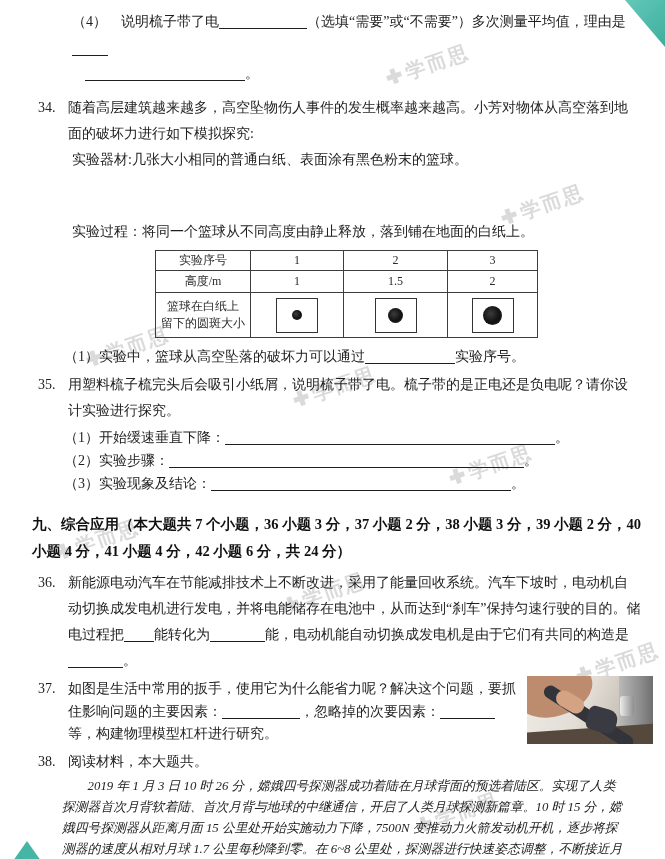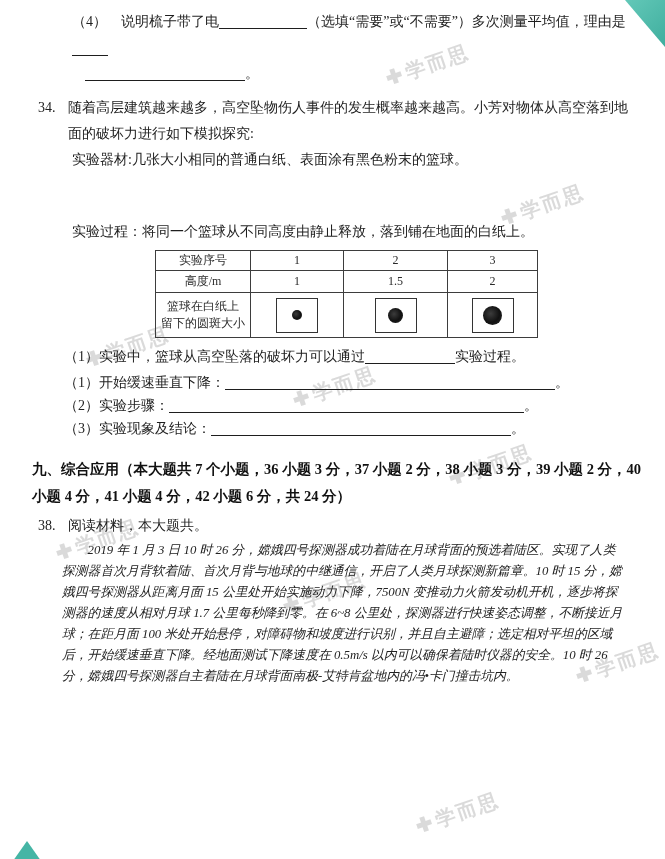--- a/index.html
+++ b/index.html
@@ -137,36 +137,57 @@
       <td>
             <div class="spotbox">
               <div class="spot s3"></div>
             </div>
           </td>
     </tr>
   </tbody>
     </table>
 
   <div class="sub">
-    <span>（1）</span><span>实验中，篮球从高空坠落的破坏力可以通过</span><span class="bl w90"></span><span>实验过程。</span>
+    <span>（1）</span><span>实验中，篮球从高空坠落的破坏力可以通过</span><span class="bl w90"></span><span>实验序号。</span>
   </div>
 
+  <div class="q" style="margin-top:3px;line-height:26px;">
+    <span class="qnum">35.</span>
+    <span>用塑料梳子梳完头后会吸引小纸屑，说明梳子带了电。梳子带的是正电还是负电呢？请你设计实验进行探究。</span>
+  </div>
   <div class="sub" style="line-height:23px;margin-top:2px;">
     <span>（1）</span><span>开始缓速垂直下降：</span><span class="bl w330"></span><span>。</span>
   </div>
   <div class="sub" style="line-height:23px;">
     <span>（2）</span><span>实验步骤：</span><span class="bl w355"></span><span>。</span>
   </div>
   <div class="sub" style="line-height:23px;">
     <span>（3）</span><span>实验现象及结论：</span><span class="bl w300"></span><span>。</span>
   </div>
 
   <div class="sechdr">九、综合应用（本大题共 7 个小题，36 小题 3 分，37 小题 2 分，38 小题 3 分，39 小题 2 分，40 小题 4 分，41 小题 4 分，42 小题 6 分，共 24 分）</div>
 
+  <div class="q" style="margin-top:5px;line-height:26px;">
+    <span class="qnum">36.</span>
+    <span>新能源电动汽车在节能减排技术上不断改进，采用了能量回收系统。汽车下坡时，电动机自动切换成发电机进行发电，并将电能储存在电池中，从而达到“刹车”保持匀速行驶的目的。储电过程把</span><span class="bl w30"></span><span>能转化为</span><span class="bl w55"></span><span>能，电动机能自动切换成发电机是由于它们有共同的构造是</span><span class="bl w55"></span><span>。</span>
+  </div>
 
+  <div class="q" style="margin-top:4px;line-height:22.5px;margin-right:12px;">
+    <span class="qnum">37.</span>
+    <div class="wrench">
+      <div class="metalband"></div>
+      <div class="bottomband"></div>
+      <div class="hand"></div>
+      <div class="handle"></div>
+      <div class="thumb"></div>
+      <div class="head"></div>
+      <div class="bolt"></div>
+    </div>
+    <span>如图是生活中常用的扳手，使用它为什么能省力呢？解决这个问题，要抓住影响问题的主要因素：</span><span class="bl w78"></span><span>，忽略掉的次要因素：</span><span class="bl w55"></span><span>等，构建物理模型杠杆进行研究。</span>
+  </div>
 
   <div class="q" style="margin-top:4px;line-height:24px;">
     <span class="qnum">38.</span>
     <span>阅读材料，本大题共。</span>
   </div>
   <div class="passage">2019 年 1 月 3 日 10 时 26 分，嫦娥四号探测器成功着陆在月球背面的预选着陆区。实现了人类探测器首次月背软着陆、首次月背与地球的中继通信，开启了人类月球探测新篇章。10 时 15 分，嫦娥四号探测器从距离月面 15 公里处开始实施动力下降，7500N 变推动力火箭发动机开机，逐步将探测器的速度从相对月球 1.7 公里每秒降到零。在 6~8 公里处，探测器进行快速姿态调整，不断接近月球；在距月面 100 米处开始悬停，对障碍物和坡度进行识别，并且自主避障；选定相对平坦的区域后，开始缓速垂直下降。经地面测试下降速度在 0.5m/s 以内可以确保着陆时仪器的安全。10 时 26 分，嫦娥四号探测器自主着陆在月球背面南极-艾特肯盆地内的冯•卡门撞击坑内。</div>
 
 </div>
 
 </body></html>

